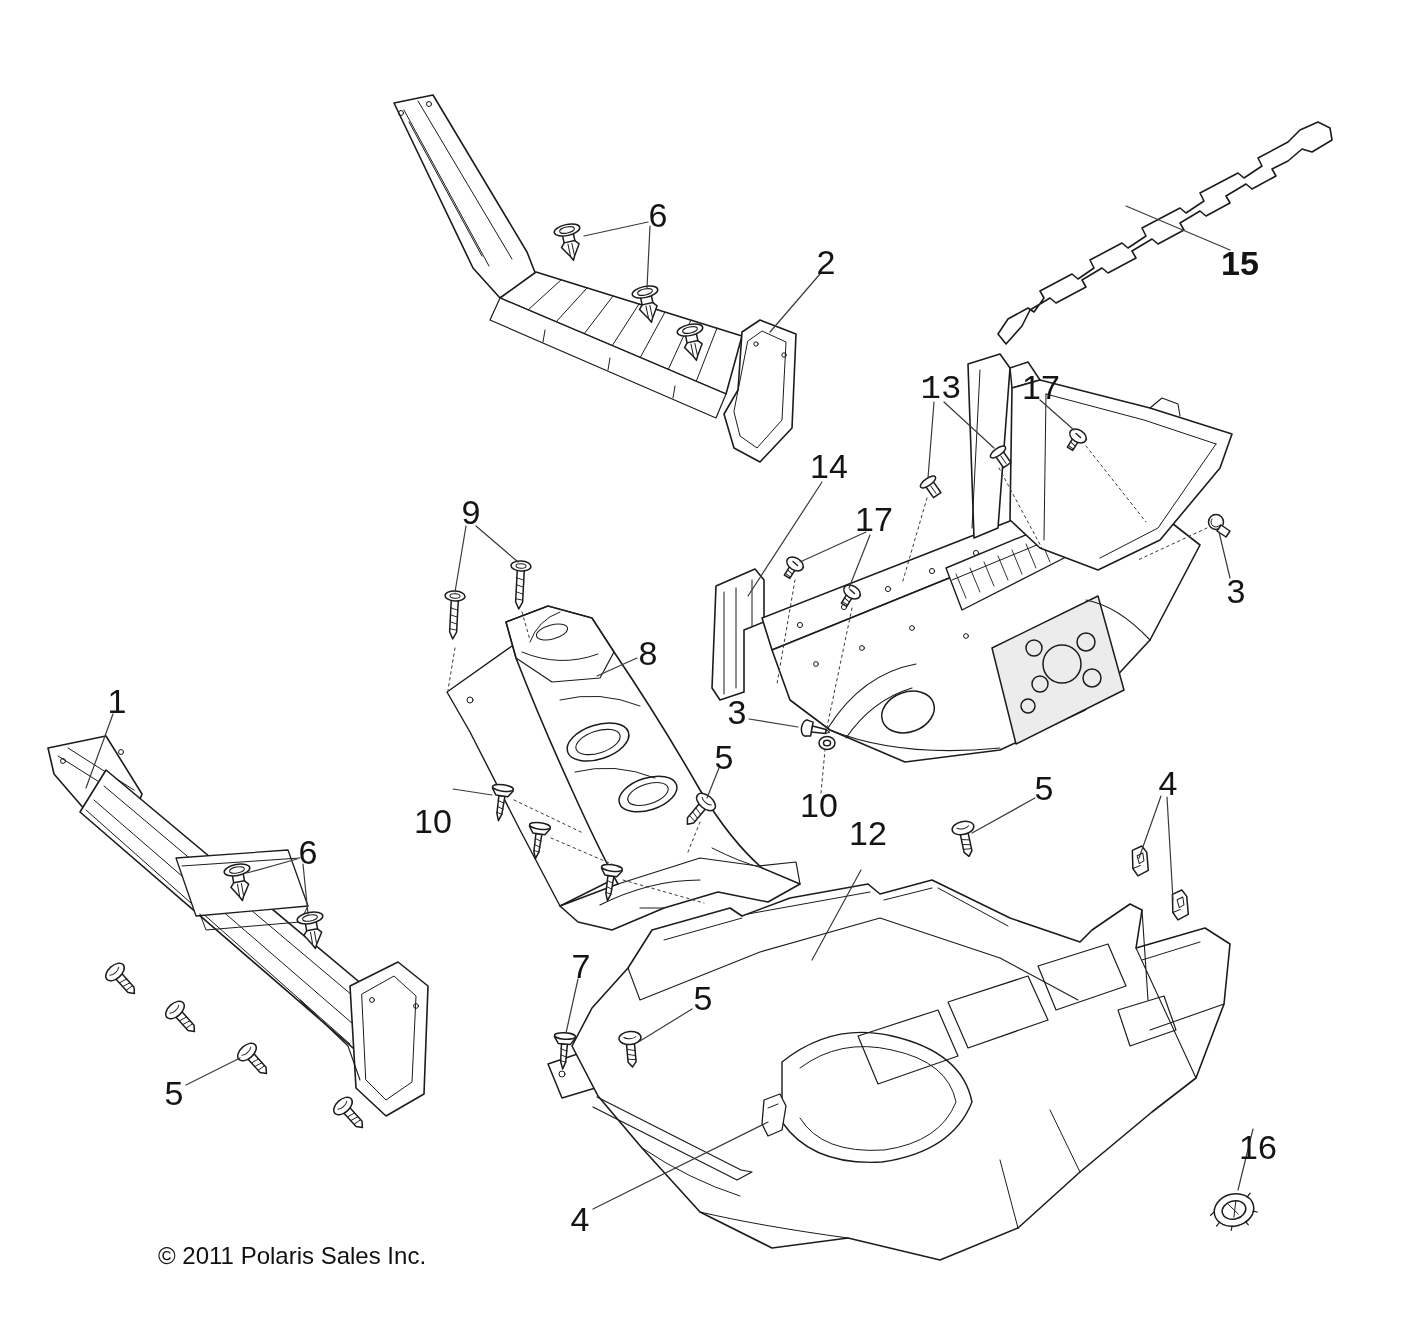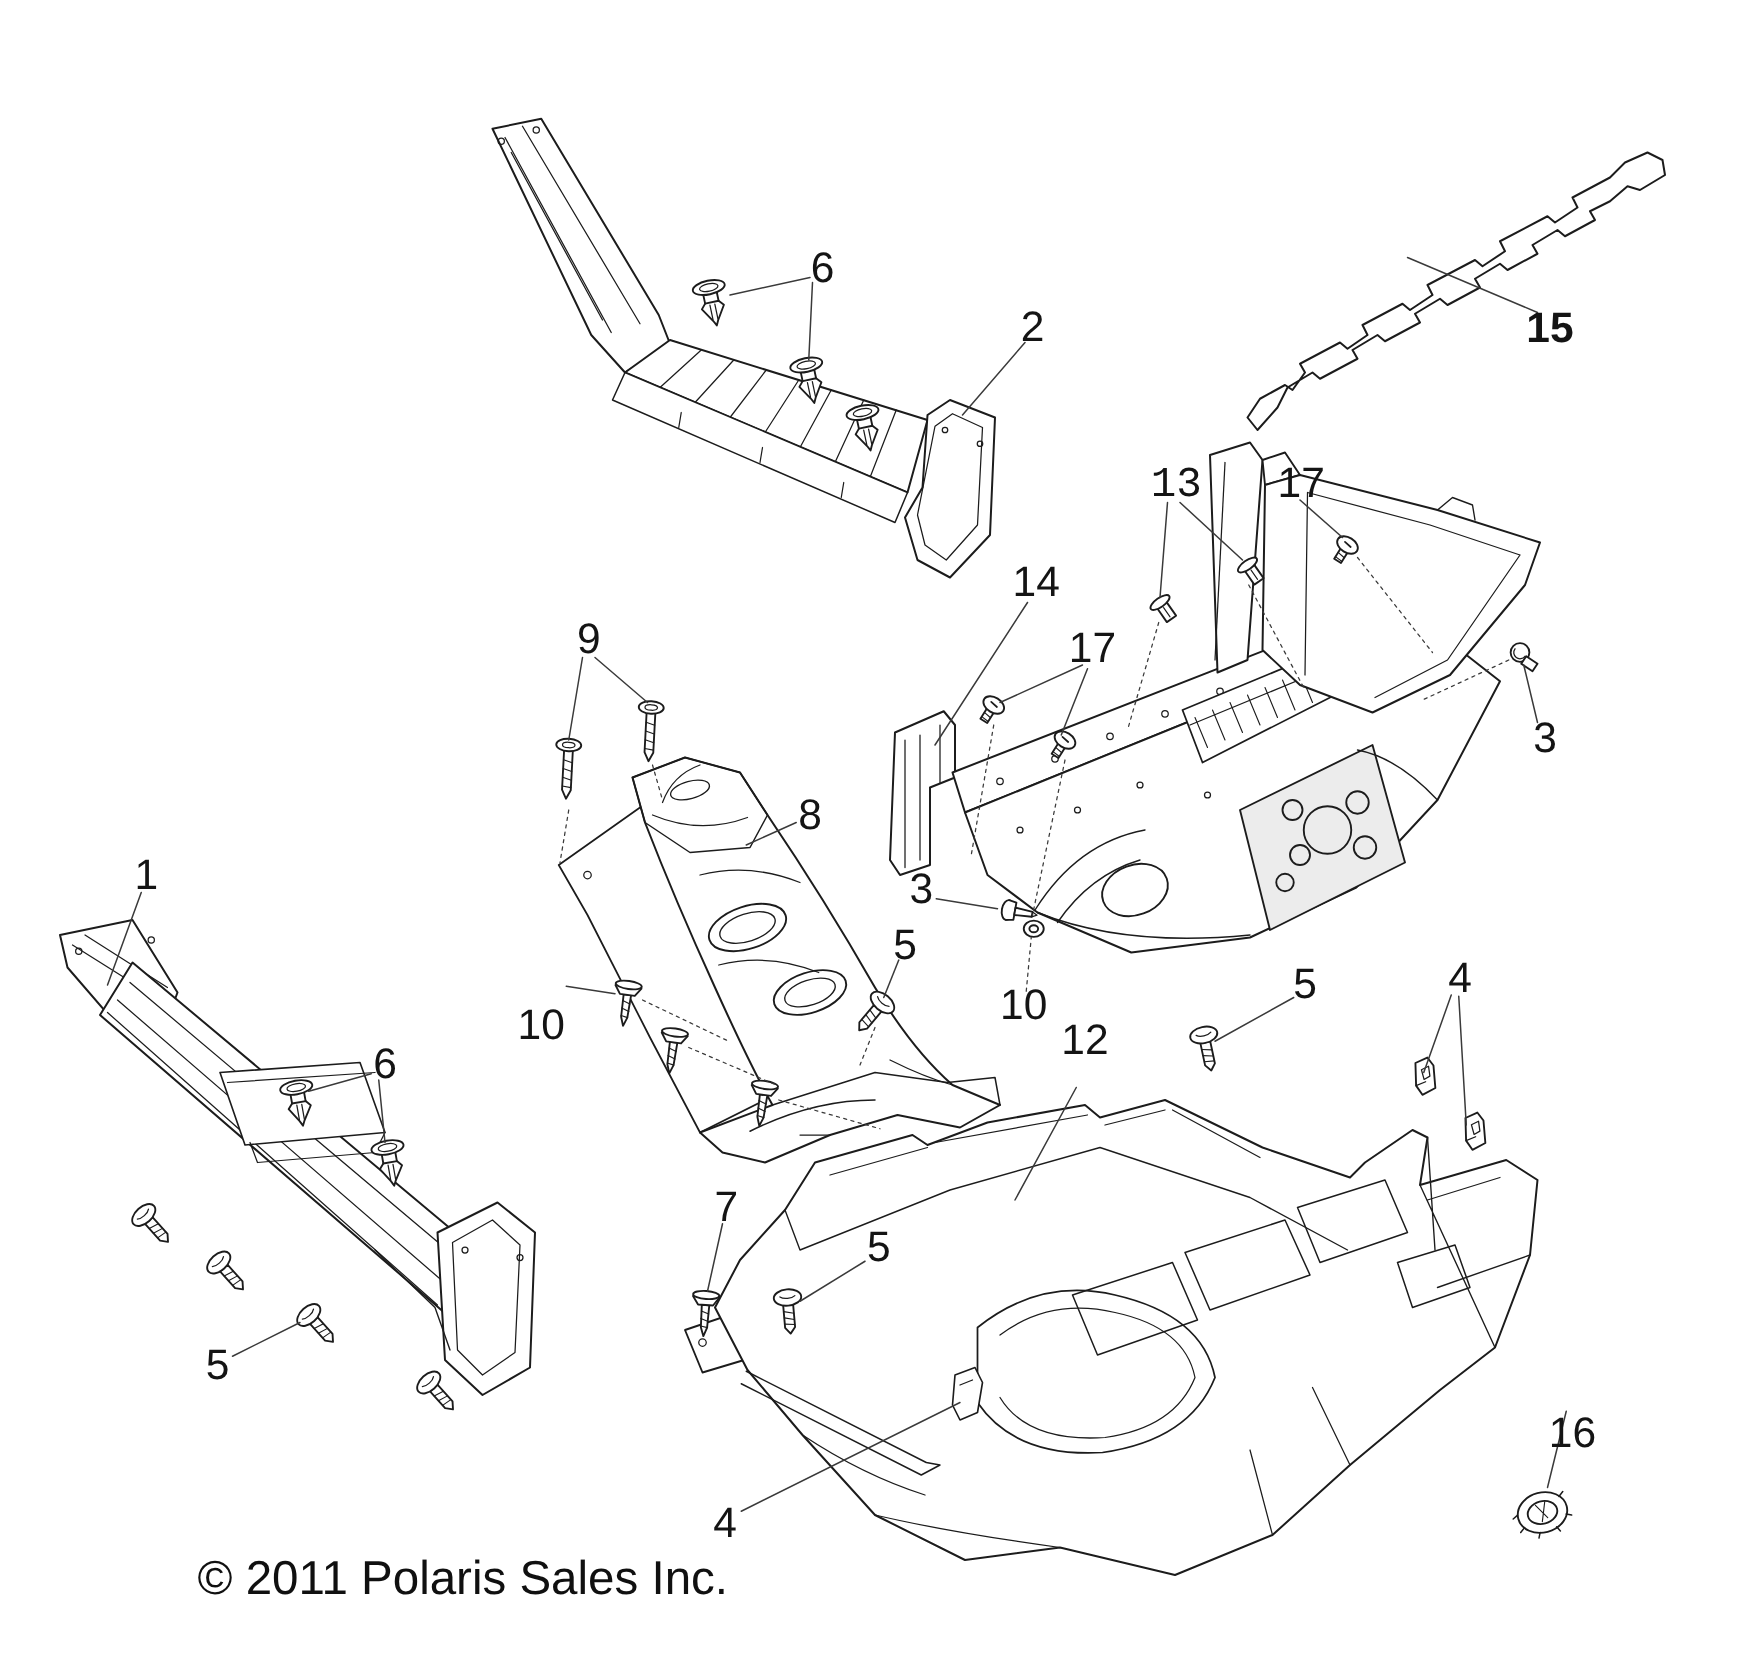--- a/index.html
+++ b/index.html
@@ -19,21 +19,21 @@
     font-weight:400;
     color:#141414;
     letter-spacing:0px;
     white-space:nowrap;
     user-select:none;
   }
   .copyright{
     position:absolute;
     left:158px;top:1242px;
     font-family:"Liberation Sans", sans-serif;
-    font-size:38px;
+    font-size:24px;
     color:#101010;
     white-space:nowrap;
   }
 </style>
 </head>
 <body>
 
 <div class="stage">
 
 <svg width="1404" height="1334" viewBox="0 0 1404 1334" fill="none" stroke="#1c1c1c" stroke-width="1.5" stroke-linejoin="round" stroke-linecap="round">

